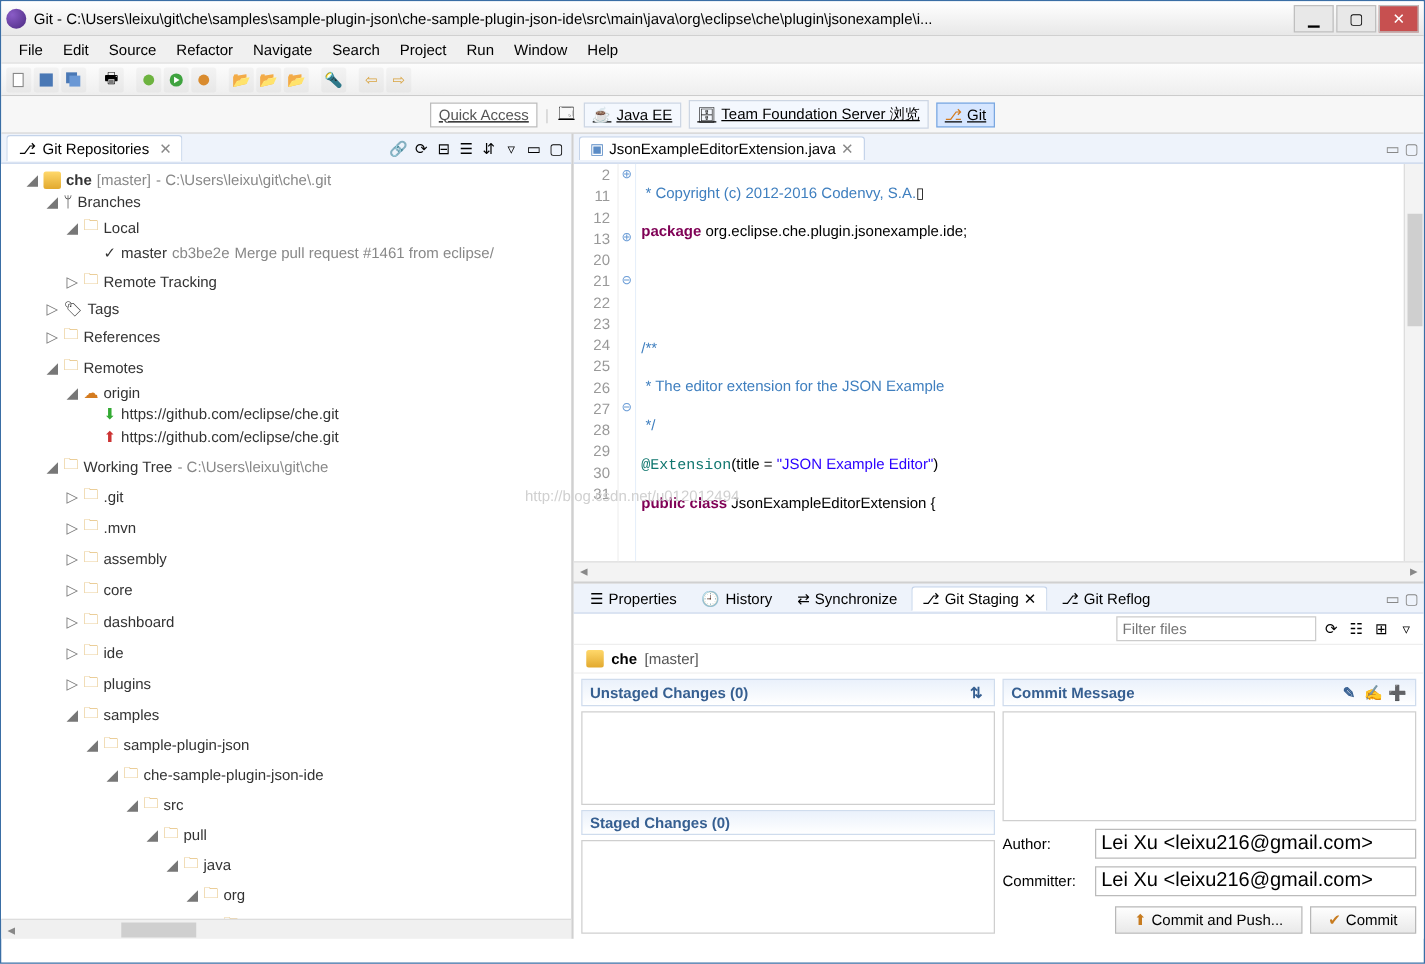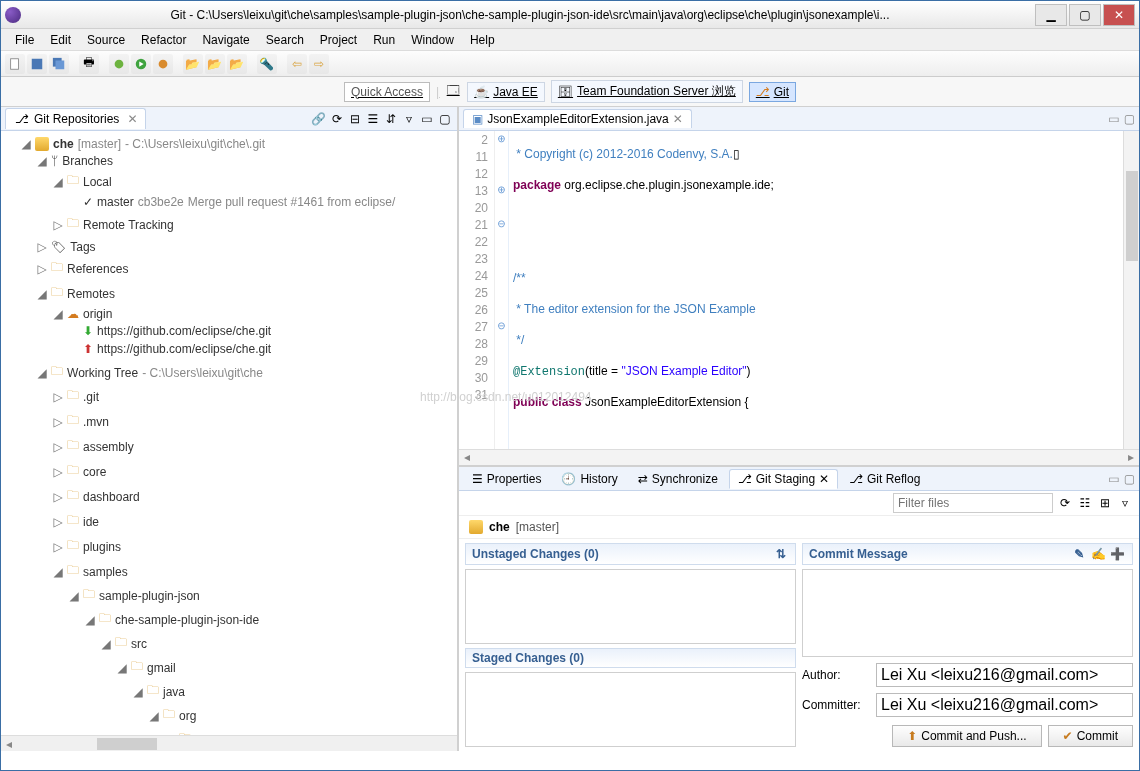--- a/index.html
+++ b/index.html
@@ -1,19 +1,19 @@
 <!DOCTYPE html>
 <html><head>
 <meta charset="utf-8">
 <style>
 * { box-sizing: border-box; margin: 0; padding: 0; font-family: "Segoe UI", Tahoma, sans-serif; font-size: 12px; }
 body { background: #fff; width: 1140px; height: 771px; overflow: hidden; border: 1px solid #3a6ea5; }
 .titlebar { background: linear-gradient(#fff,#e8e8e8); height: 28px; display: flex; align-items: center; padding: 0 4px; border-bottom: 1px solid #d0d0d0; }
 .titlebar .eclipse-icon { width: 16px; height: 16px; background: radial-gradient(circle at 30% 30%, #8a5cc7, #4b2a80); border-radius: 50%; margin-right: 6px; }
-.titlebar .title { flex: 1; white-space: nowrap; overflow: hidden; text-overflow: ellipsis; text-align: center; }
+.titlebar .title { flex: 1; white-space: nowrap; overflow: hidden; text-overflow: ellipsis; }
 .winbtns { display: flex; }
 .winbtn { width: 32px; height: 22px; display: flex; align-items: center; justify-content: center; margin-left: 2px; background: #e8e8e8; border:1px solid #bfbfbf;}
 .winbtn.close { background: #c75050; color:#fff;}
 .menubar { display: flex; background: #f0f0f0; padding: 2px 6px; border-bottom: 1px solid #dcdcdc; height: 22px; }
 .menubar .mitem { padding: 2px 8px; cursor: default; }
 .toolbar { display: flex; align-items: center; height: 26px; background: linear-gradient(#fdfdfd,#eeeeee); border-bottom: 1px solid #ccc; padding: 0 4px; gap:2px; }
 .tbtn { width: 20px; height: 20px; border-radius:2px; display:inline-flex; align-items:center; justify-content:center; background: rgba(0,0,0,0.03); }
 .tbtn svg { width:14px; height:14px; }
 .tsep { width:6px; }
 .perspectivebar { display:flex; justify-content:center; align-items:center; height:30px; background:#f7f7f7; border-bottom:1px solid #d0d0d0; padding:0 10px;text-decoration:underline;}
@@ -366,21 +366,21 @@
                                 <div class="row">
                                   <span class="exp">◢</span>
                                   <span class="folder">🗀</span>
                                   <span>src</span>
                                 </div>
                                 <ul>
                                   <li>
                                     <div class="row">
                                       <span class="exp">◢</span>
                                       <span class="folder">🗀</span>
-                                      <span>gmail</span>
+                                      <span>pull</span>
                                     </div>
                                     <ul>
                                       <li>
                                         <div class="row">
                                           <span class="exp">◢</span>
                                           <span class="folder">🗀</span>
                                           <span>java</span>
                                         </div>
                                         <ul>
                                           <li>

